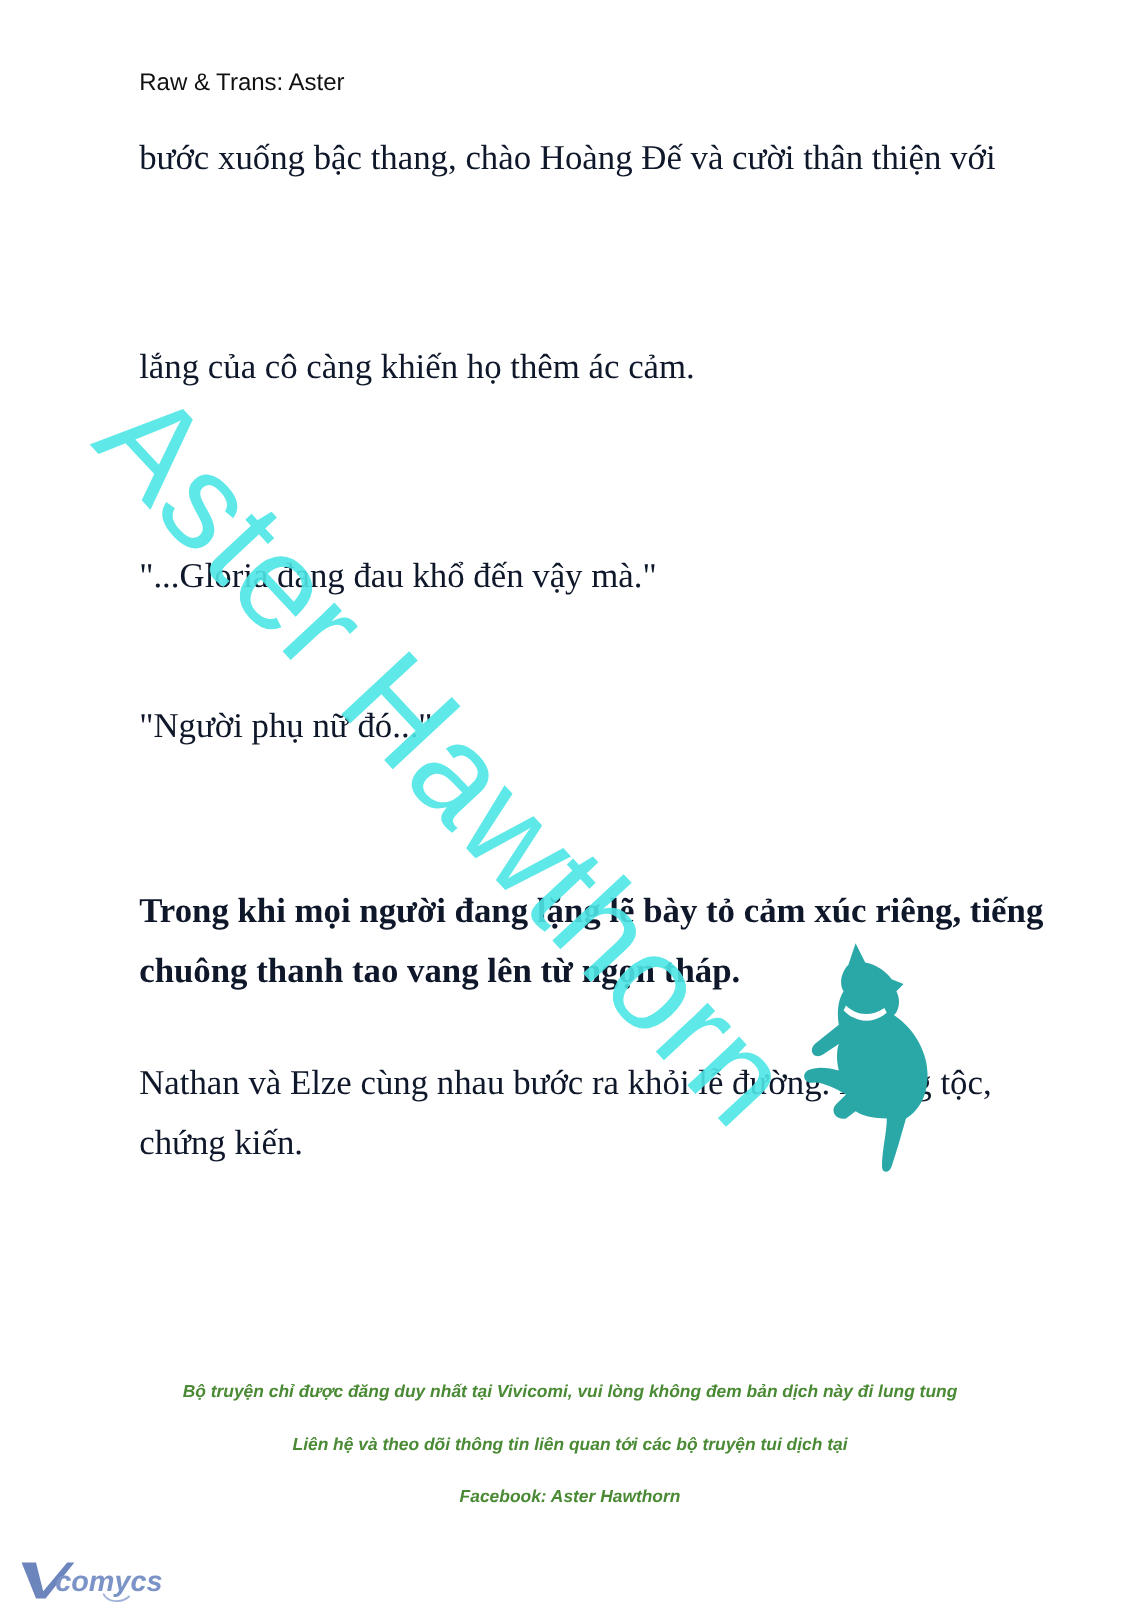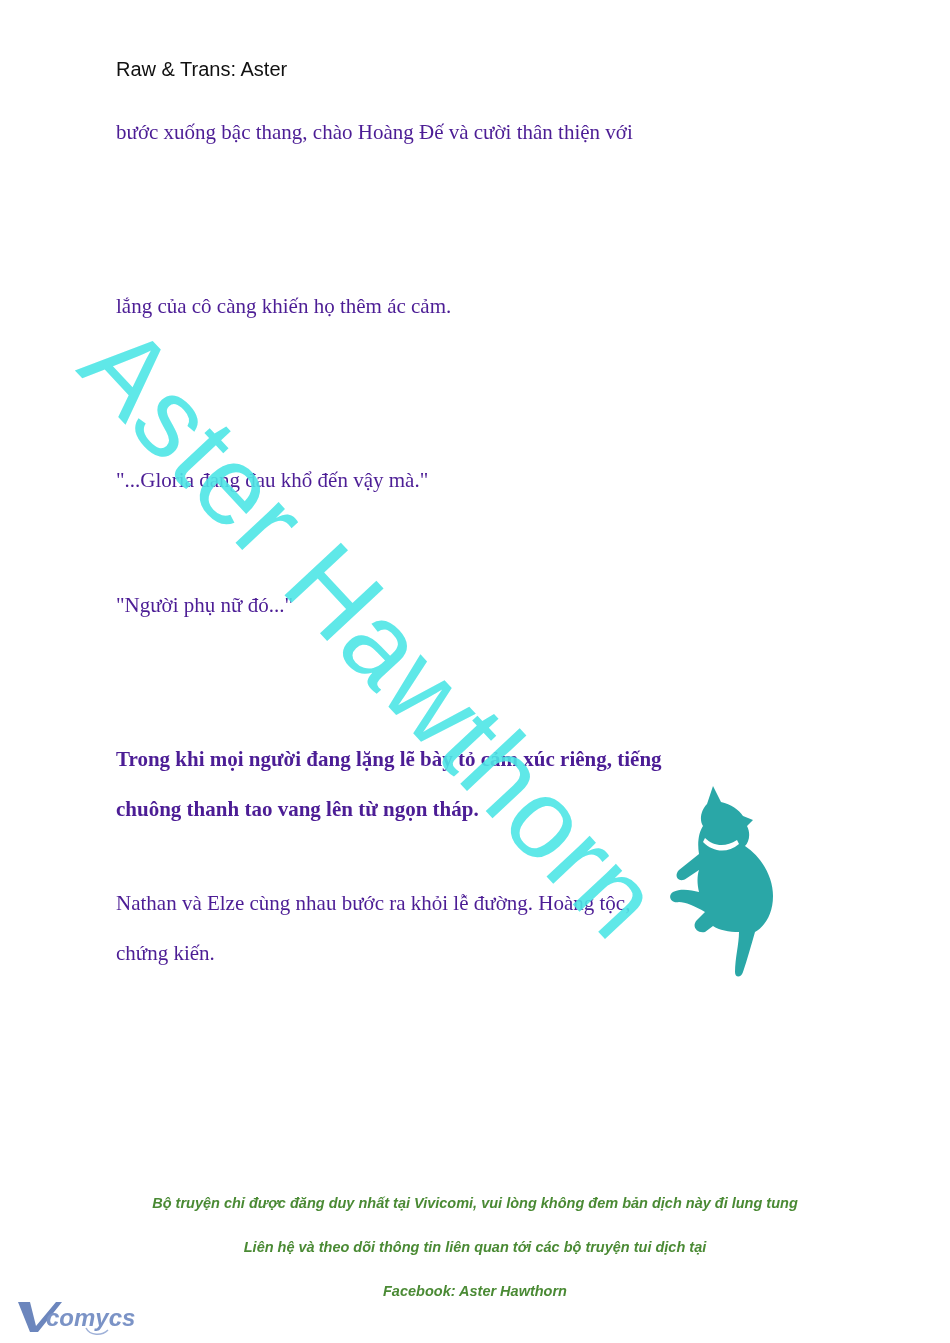--- a/index.html
+++ b/index.html
@@ -19,23 +19,23 @@
       top: 58px;
       font-family: "Liberation Sans", sans-serif;
       font-size: 20px;
       color: #111111;
     }
     .paragraph {
       position: absolute;
       left: 116px;
       width: 740px;
       font-family: "Liberation Serif", serif;
-      font-size: 21px;
+      font-size: 29px;
       line-height: 49.5px;
-      color: #4c1d95;
+      color: #0f172a;
       margin: 0;
     }
     .paragraph .line {
       display: block;
       white-space: nowrap;
     }
     .watermark {
       position: absolute;
       left: 130px;
       top: 520px;
@@ -62,21 +62,20 @@
     .footer-line {
       position: absolute;
       left: 0;
       width: 950px;
       text-align: center;
       font-family: "Liberation Sans", sans-serif;
       font-size: 14.5px;
       font-style: italic;
       font-weight: bold;
       color: #4a8a34;
-      margin-top: 43px;
     }
     .logo {
       position: absolute;
       left: 16px;
       top: 1296px;
       width: 130px;
       height: 42px;
     }
     .text-layer { position: absolute; inset: 0; z-index: 1; }
   </style>

